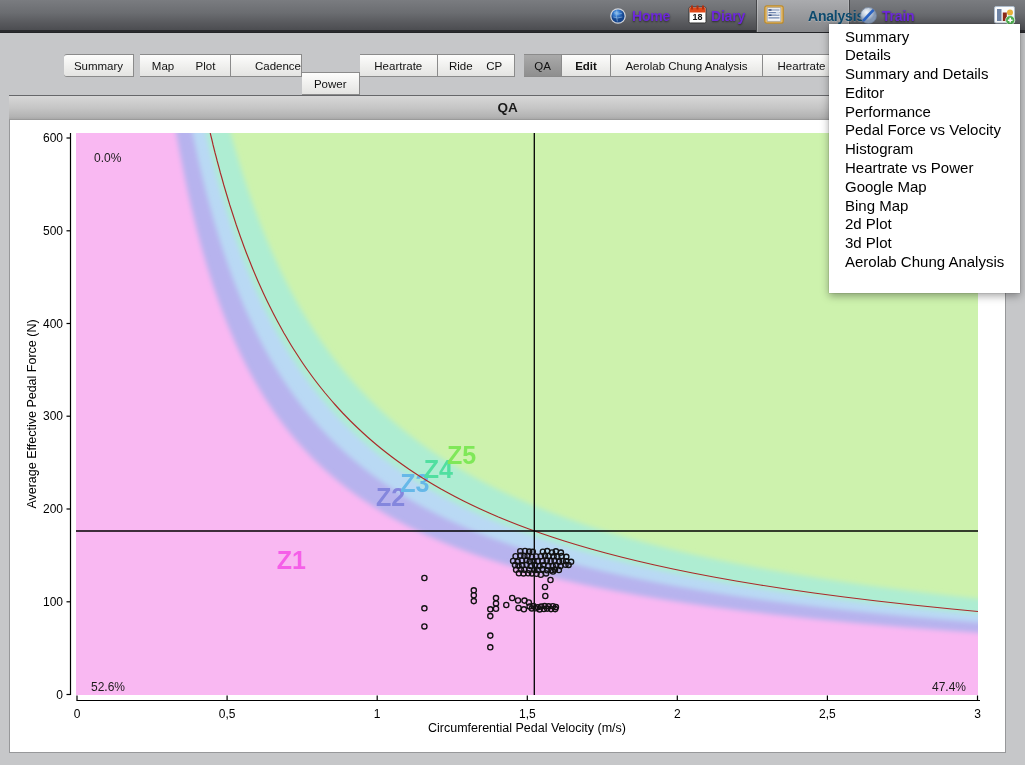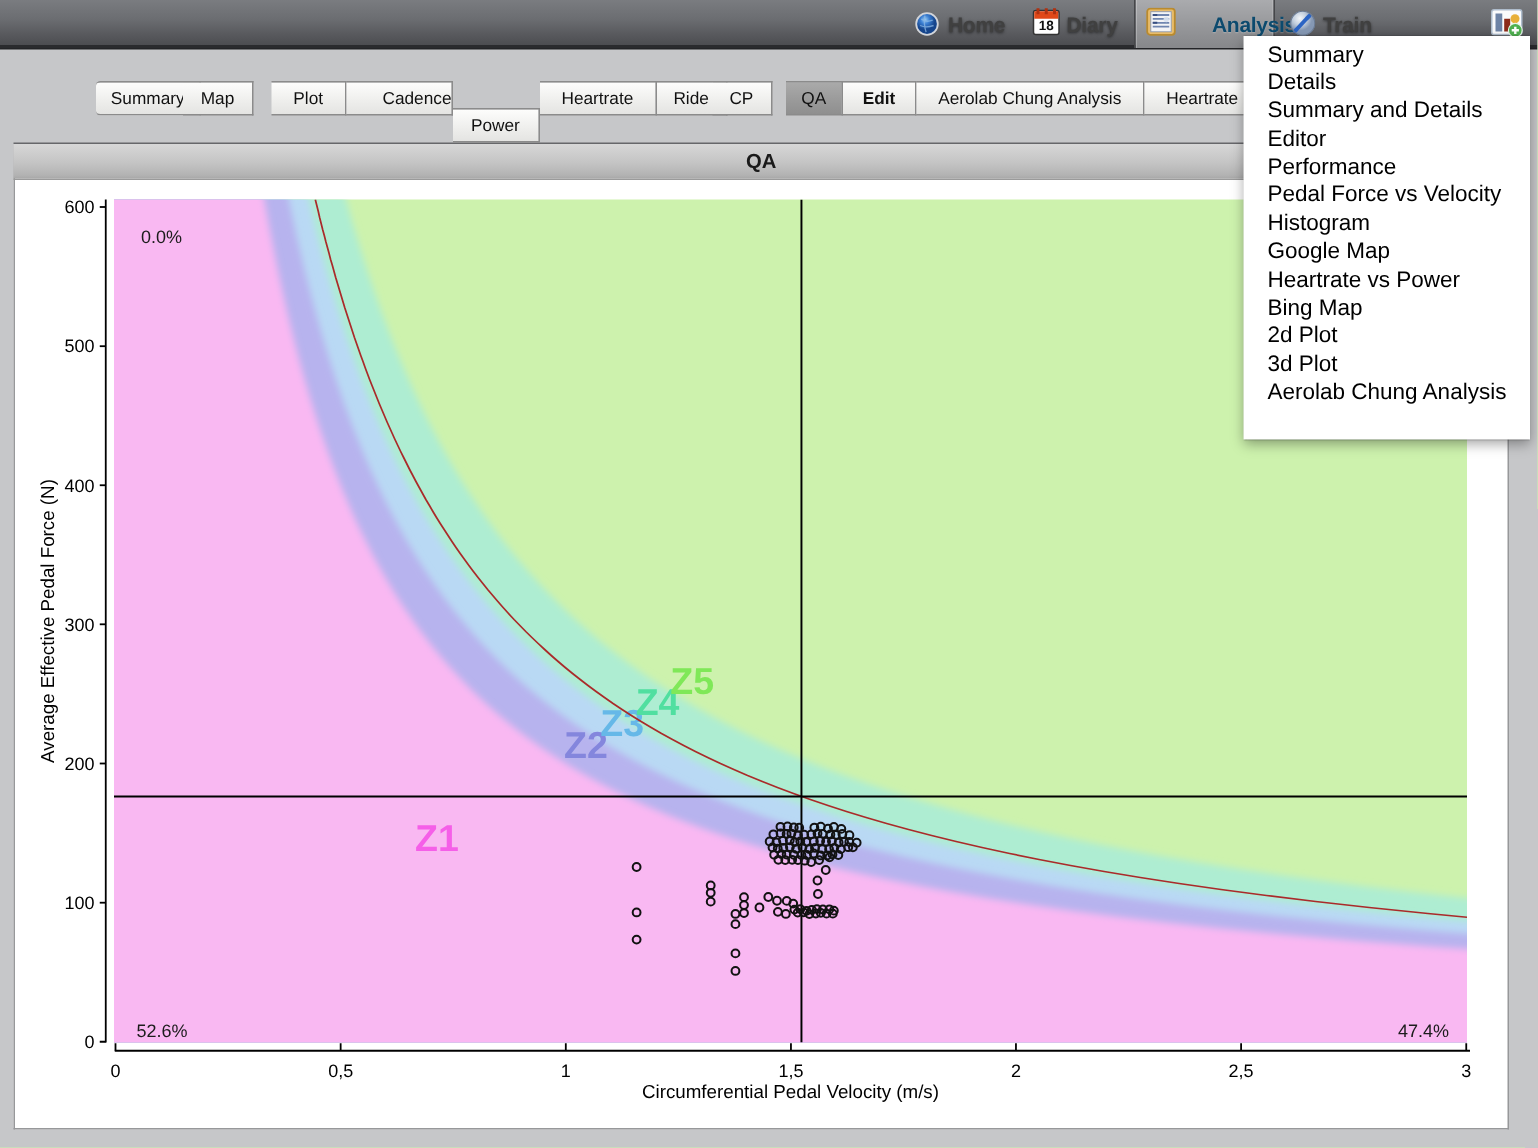--- a/index.html
+++ b/index.html
@@ -1,20 +1,20 @@
 <!DOCTYPE html>
 <html><head><meta charset="utf-8"><style>
 *{margin:0;padding:0;box-sizing:border-box}
 body{width:1025px;height:765px;position:relative;overflow:hidden;
  font-family:"Liberation Sans",sans-serif;background:#c6c7c9}
 .toolbar{position:absolute;left:0;top:0;width:100%;height:33px;
  background:linear-gradient(#7a7c80,#6b6d71 40%,#58595d 72%,#4c4d51 94%,#2a2b2e 94.5%);
  border-bottom:1px solid #232427}
 .tbtn{position:absolute;top:0;height:32px;display:flex;align-items:center;
- font-size:14px;font-weight:bold;letter-spacing:-0.2px;color:#404040;text-shadow:0 1px 2px rgba(0,0,0,.55)}
+ font-size:14px;font-weight:bold;letter-spacing:-0.2px;color:#6d28d9;text-shadow:0 1px 2px rgba(0,0,0,.55)}
 .seg{position:absolute;left:756px;top:0;width:94px;height:32px;
  background:linear-gradient(#aaabae,#96979a 55%,#88898c 95%);
  border-left:1px solid #46474a;border-right:1px solid #46474a;box-shadow:inset 1px 0 0 rgba(255,255,255,.25),inset -1px 0 0 rgba(255,255,255,.15)}
 .panel{position:absolute;left:9px;top:96px;width:997px;height:657px;
  background:#fff;border-left:1px solid #97989a;border-right:1px solid #97989a;
  border-bottom:1px solid #97989a}
 .tbar{position:absolute;left:0;top:0;width:100%;height:25px;
  border-top:1px solid #66676a;
  background:linear-gradient(#d7d7d7,#c4c4c4 55%,#b3b3b3 90%,#a8a8a8);
  border-bottom:1px solid #9a9a9a;
@@ -262,39 +262,39 @@
 <svg class="icon" style="left:994px;top:6px" width="22" height="19">
  <rect x="0.5" y="0.5" width="20" height="16.5" rx="1.5" fill="#fafbfc" stroke="#aebccc" stroke-width="1"></rect>
  <rect x="3" y="3" width="4.5" height="12" fill="#6e84a6"></rect>
  <rect x="8.8" y="6.5" width="4" height="8.5" fill="#8c2a18"></rect>
  <circle cx="16" cy="6.5" r="3" fill="#e8b03a"></circle>
  <circle cx="16.2" cy="14.2" r="4.6" fill="#4fb050" stroke="#e8f4e8" stroke-width=".8"></circle>
  <path d="M16.2 11.8v4.8M13.8 14.2h4.8" stroke="#fff" stroke-width="1.6"></path>
 </svg>
 
 <div class="tab" style="left:64px;width:70px;border-radius:3px 0 0 3px;">Summary</div>
-<div class="tab" style="left:122px;width:47px;">Map</div>
+<div class="tab" style="left:140px;width:47px;">Map</div>
 <div class="tab" style="left:181px;width:50px;">Plot</div>
 <div class="tab" style="left:231px;width:71px;text-align:right;">Cadence</div>
 <div class="tab" style="left:302px;width:57.5px;margin-top:18px;">Power</div>
 <div class="tab" style="left:359.5px;width:78.5px;">Heartrate</div>
 <div class="tab" style="left:438px;width:46.5px;">Ride</div>
 <div class="tab" style="left:475px;width:39.5px;">CP</div>
 <div class="tab sel" style="left:524px;width:38px;">QA</div>
 <div class="tab" style="left:562px;width:49px;font-weight:bold;">Edit</div>
 <div class="tab" style="left:611px;width:152px;">Aerolab Chung Analysis</div>
 <div class="tab" style="left:763px;width:78px;">Heartrate</div>
 
 <div class="menu">
     <div class="mi">Summary</div>
     <div class="mi">Details</div>
     <div class="mi">Summary and Details</div>
     <div class="mi">Editor</div>
     <div class="mi">Performance</div>
     <div class="mi">Pedal Force vs Velocity</div>
     <div class="mi">Histogram</div>
+    <div class="mi">Heartrate vs Power</div>
     <div class="mi">Google Map</div>
-    <div class="mi">Heartrate vs Power</div>
     <div class="mi">Bing Map</div>
     <div class="mi">2d Plot</div>
     <div class="mi">3d Plot</div>
     <div class="mi">Aerolab Chung Analysis</div>
   </div>
 
 </body></html>

